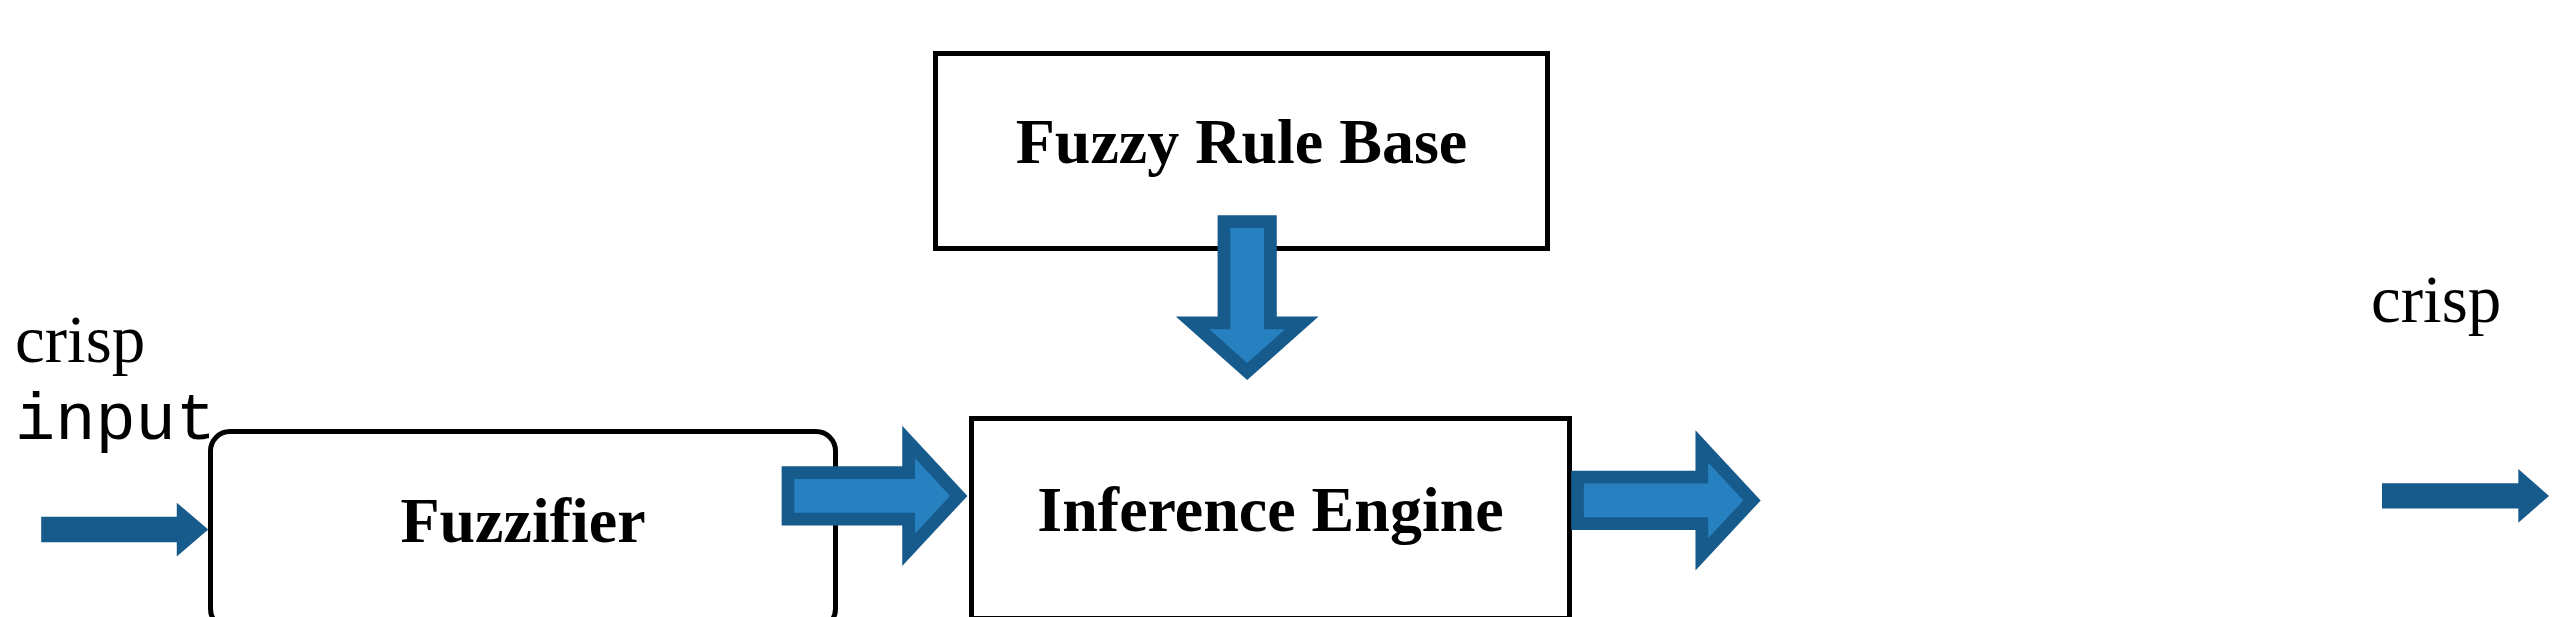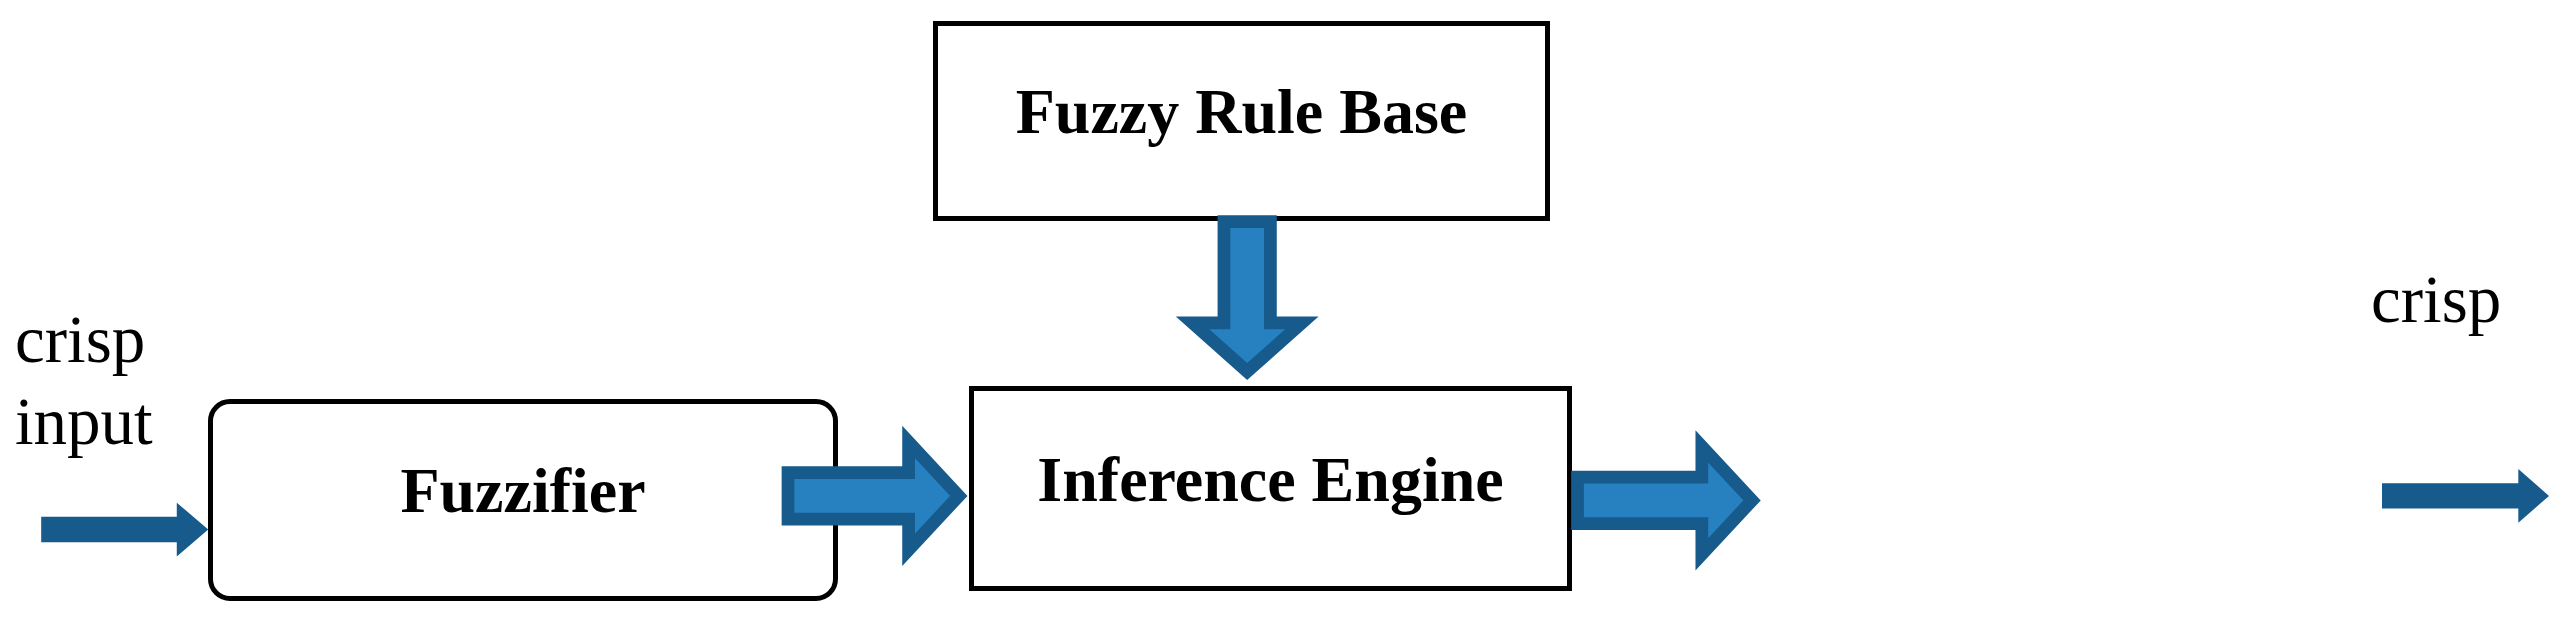--- a/index.html
+++ b/index.html
@@ -14,35 +14,36 @@
     position:absolute;
     box-sizing:border-box;
     border:5.2px solid #000000;
     background:#ffffff;
     display:flex;align-items:center;justify-content:center;
     font-weight:bold;
     font-size:64px;
     color:#000000;
     padding-bottom:18px;
     z-index:1;
+    margin-top:30px;
   }
   .box-frb        {left:933px;top:21px; width:617px;height:200px;}
   .box-fuzzifier  {left:208px; top:399px;width:630px;height:202px;border-radius:22px;}
   .box-inference  {left:969px;top:386px;width:603px;height:205px;justify-content:center;}
   .box-defuzzifier{left:1757px;top:391px;width:607px;height:200px;}
   .note{
     position:absolute;
     font-size:67px;
     line-height:1;
     color:#000000;
     white-space:nowrap;
     z-index:1;
   }
   .note-crisp-in {left:15px;  top:306px;}
-  .note-input    {left:15px;  top:388px;}
+  .note-input    {left:15px;  top:388px;font-family:Liberation Mono, monospace;}
   .note-crisp-out{left:2371px;top:266px;}
   .note-output   {left:2367px;top:371px;}
   svg.arrow-layer{
     position:absolute;left:0;top:0;width:2576px;height:618px;
     z-index:5;
     pointer-events:none;
   }
 </style>
 </head>
 <body>

